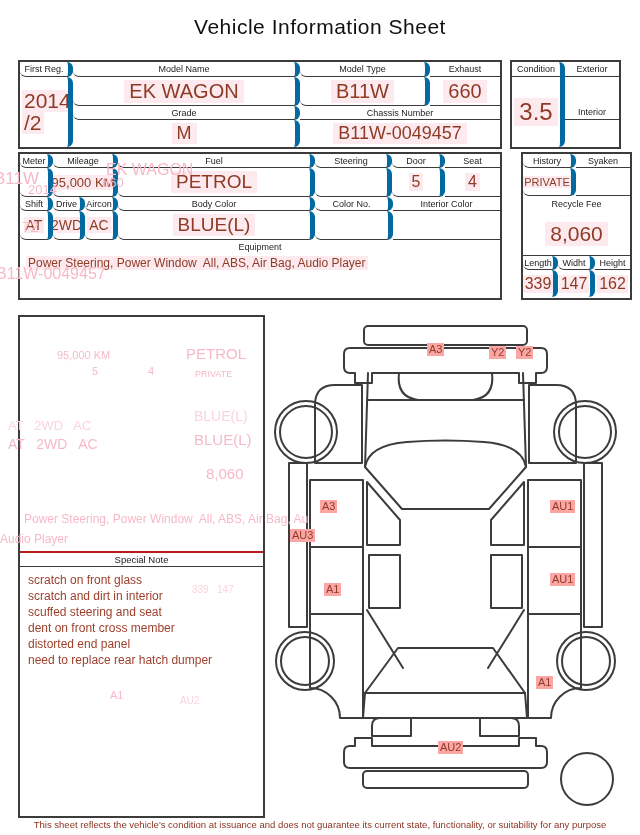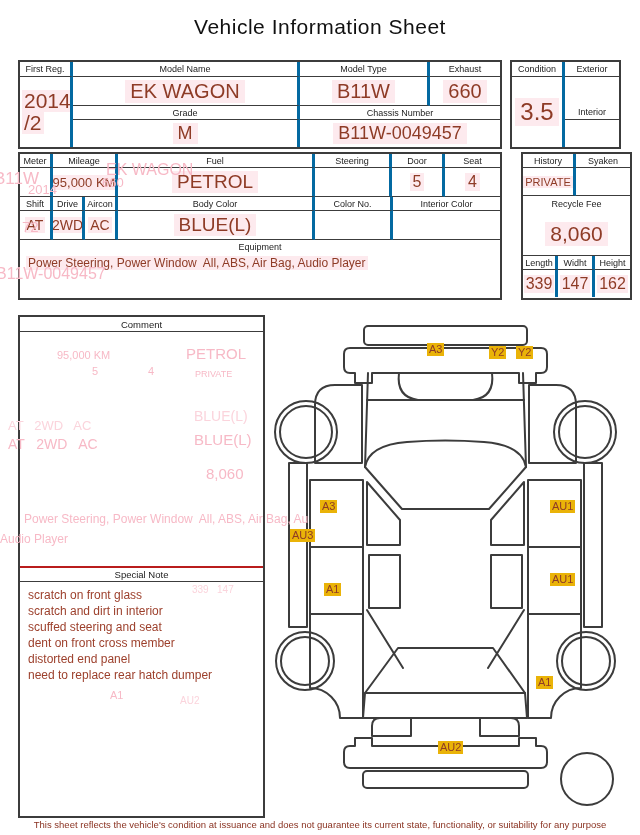--- a/index.html
+++ b/index.html
@@ -9,36 +9,36 @@
     font-family:"Liberation Sans", sans-serif; color:#1c1c1c; overflow:hidden;
   }
   .title {
     position:absolute; top:15px; left:0; width:100%;
     text-align:center; font-size:21px; font-weight:500; color:#111; letter-spacing:.5px;
   }
   .box { position:absolute; border:2px solid #3c3c3c; }
   .cell { display:flex; align-items:center; justify-content:center; overflow:hidden; position:relative; }
   .hdr  { font-size:9px; color:#1c1c1c; }
   .val  { color:#8e3b26; }
-  .br { border-right:3px solid #0369a1; }
+  .br { border-right:5px solid #0369a1;border-radius:6px; }
   .bb { border-bottom:1px solid #3c3c3c; }
   .bt { border-top:2px solid #b91c1c; }
   .hl { background:#fdeaee; padding:0 5px; white-space:pre; }
   .grid { display:grid; }
   .left-al { justify-content:flex-start; }
   .top-al  { align-items:flex-start; }
   .ghost {
     position:absolute; color:#f7b9c6; white-space:pre; z-index:6; line-height:1.05;
   }
   .ghost.light { color:#fbd4dc; }
   .notes { padding:5px 8px; font-size:12px; line-height:16px; color:#9c3f2b; }
   .diagram { position:absolute; left:268px; top:312px; width:372px; height:495px; }
   .dl {
     position:absolute; font-size:11px; color:#8e3b26;
-    background:#eab308; padding:0 2px; line-height:13px; z-index:4;
+    background:#fca5a5; padding:0 2px; line-height:13px; z-index:4;
   }
   .footer {
     position:absolute; top:819px; left:0; width:100%; text-align:center;
     font-size:9.5px; color:#8a3322;
   }
   svg { display:block; }
 </style>
 </head>
 <body>
 
@@ -239,23 +239,20 @@
       <div class="cell val br" style="font-size:16px;">
           <span class="hl" style="padding:0 2px;">147</span>
         </div>
       <div class="cell val" style="font-size:16px;">
           <span class="hl" style="padding:0 2px;">162</span>
         </div>
     </div>
   </div>
 
   <div class="box" style="left:18px;top:315px;width:247px;height:503px;">
-    <div class="cell hdr bb" style="height:15px;font-size:9.5px;">
-        <span>Comment</span>
-      </div>
     <div style="height:234px;"></div>
     <div class="cell hdr bt bb" style="height:16px;font-size:9.5px;">
         <span>Special Note</span>
       </div>
     <div class="notes" style="height:234px;">
       <div>scratch on front glass</div>
       <div>scratch and dirt in interior</div>
       <div>scuffed steering and seat</div>
       <div>dent on front cross member</div>
       <div>distorted end panel</div>

